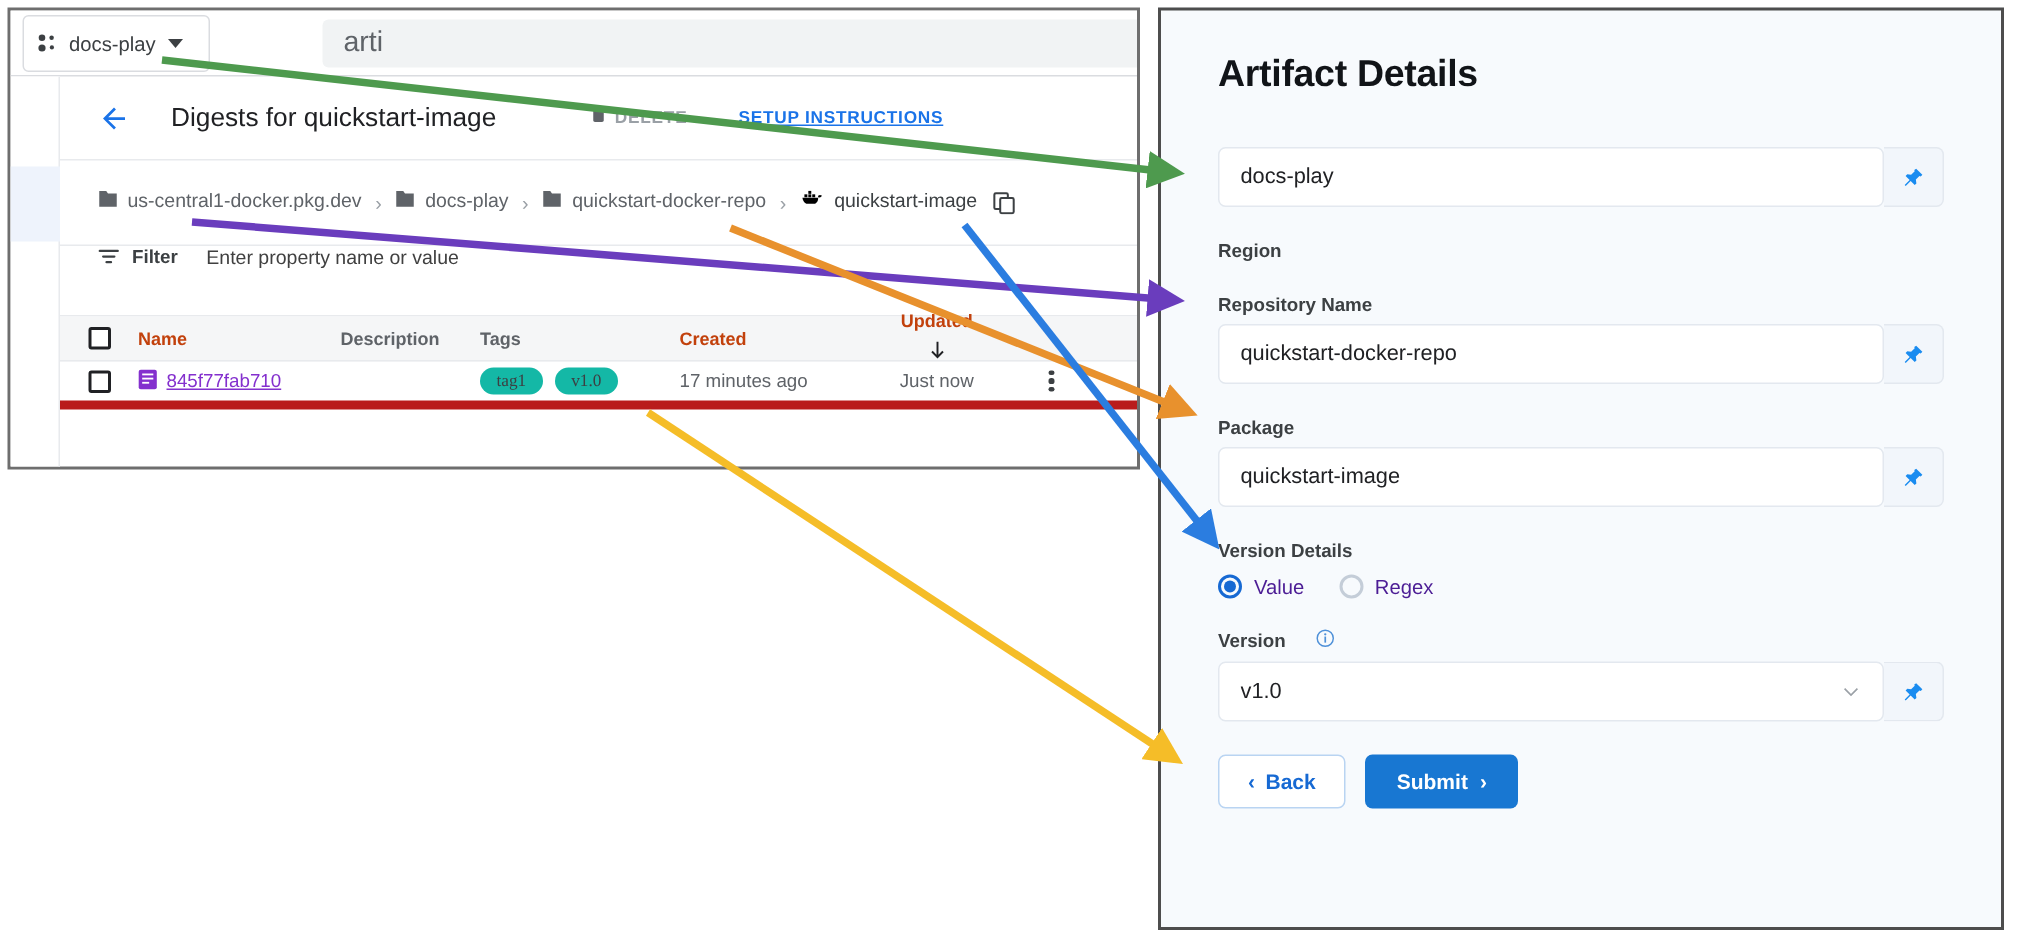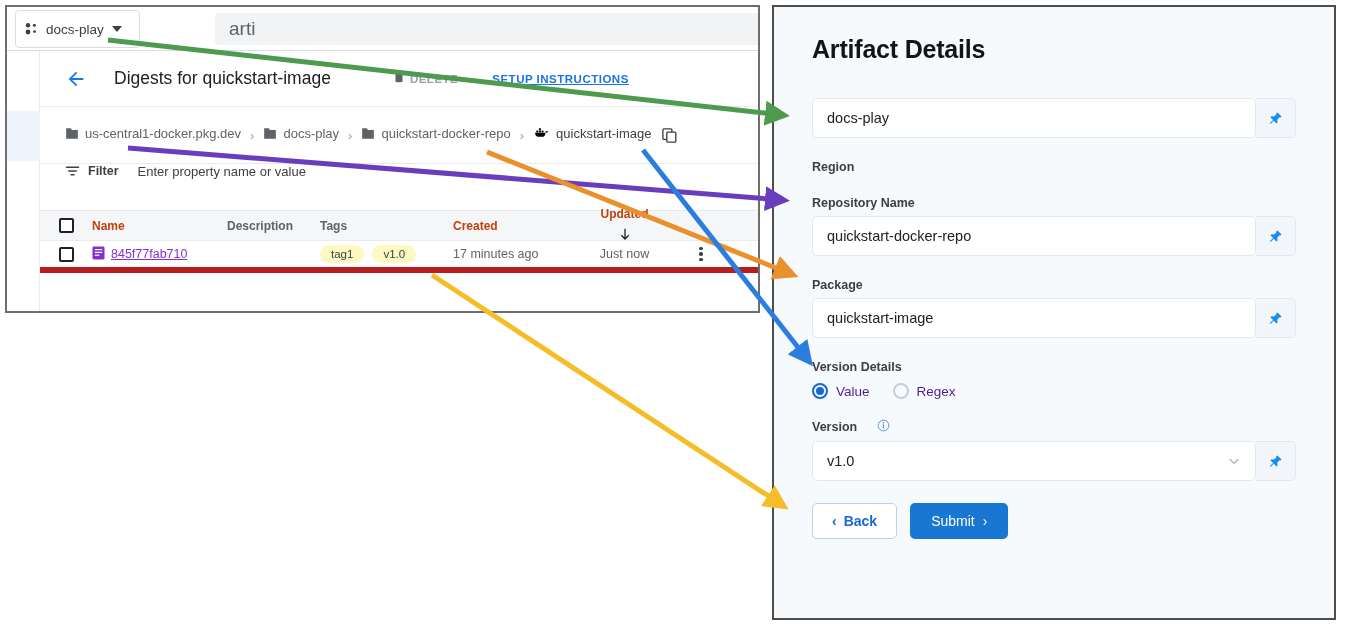--- a/index.html
+++ b/index.html
@@ -97,22 +97,22 @@
   .c-updated{width:113px;display:flex;align-items:center;gap:6px;flex-direction:column;}
   .c-menu{width:40px;display:flex;justify-content:center;}
   .th{font-size:12px;font-weight:700;color:#c2410c;}
   .th.muted{color:#5f6368;font-weight:700;}
   .td{font-size:12.5px;color:#5f6368;}
   #digest-link{
     display:flex;align-items:center;gap:6px;
     color:#8430ce;font-size:12.5px;text-decoration:underline;cursor:pointer;
   }
   .tag-chip{
-    background:#fef9c3;border-radius:11px;padding:3px 11px;
-    font-size:11.5px;color:#3c4043;
+    background:#14b8a6;border-radius:11px;padding:3px 11px;
+    font-size:11.5px;color:#3c4043;font-family:Liberation Serif, serif;
   }
   .kebab{display:flex;flex-direction:column;gap:2px;cursor:pointer;}
   .kebab i{width:3.5px;height:3.5px;background:#3c4043;border-radius:50%;display:block;}
 
   
   #form-panel{
     position:absolute;left:772px;top:5px;width:564px;height:615px;
     border:2px solid #4d4d4d;background:#f7fafd;box-sizing:border-box;
     padding:28px 38px 0 38px;
   }
@@ -148,21 +148,21 @@
   .label-with-info{display:flex;align-items:center;gap:20px;}
   
   #form-buttons{display:flex;align-items:center;gap:13px;margin-top:18px;}
   #back-button{
     height:36px;padding:0 19px;border:1.5px solid #b9d4f2;border-radius:5px;background:#fff;
     color:#1669d3;font-size:14px;font-weight:bold;display:flex;align-items:center;gap:7px;
     cursor:pointer;font-family:"Liberation Sans",sans-serif;
   }
   #submit-button{
     height:36px;padding:0 21px;border:none;border-radius:5px;background:#1877d2;
-    color:#ffffff;font-size:14px;font-weight:normal;display:flex;align-items:center;gap:8px;
+    color:#ffffff;font-size:14px;font-weight:bold;display:flex;align-items:center;gap:8px;
     cursor:pointer;font-family:"Liberation Sans",sans-serif;
   }
 
   
   #arrow-overlay{position:absolute;left:0;top:0;width:1346px;height:625px;pointer-events:none;}
 </style>
 </head>
 <body>
 
 <div id="console-panel">

